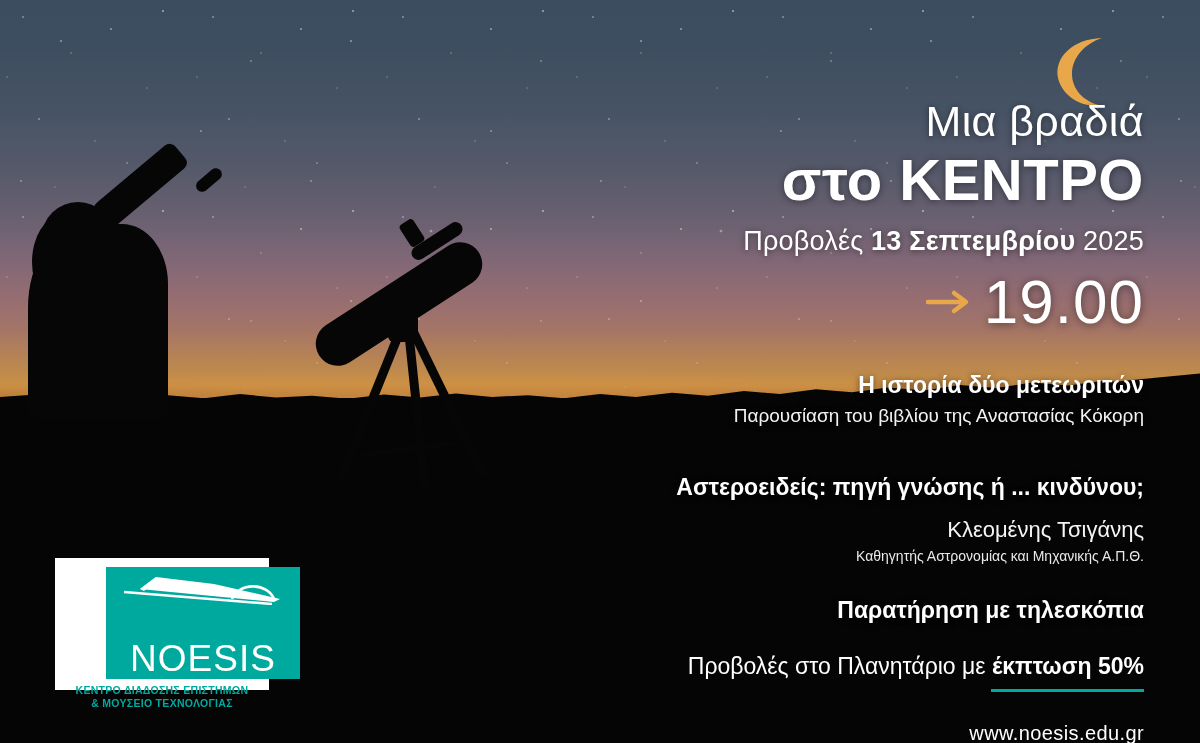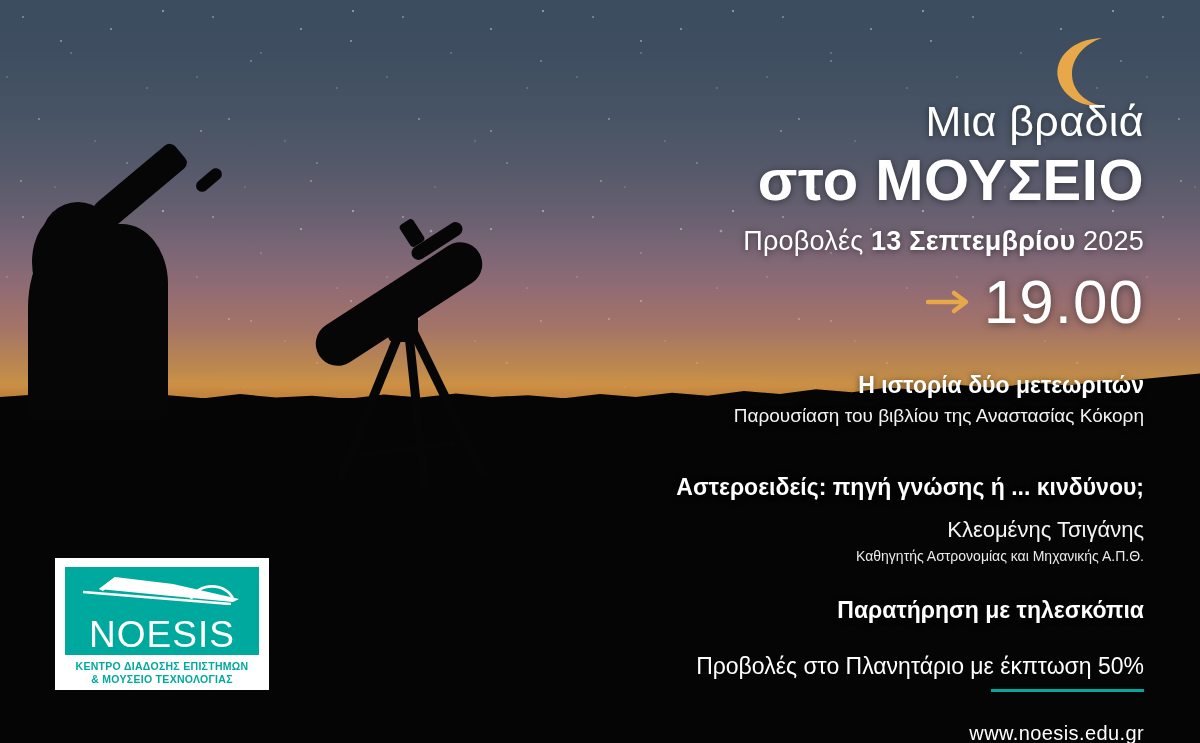--- a/index.html
+++ b/index.html
@@ -351,21 +351,21 @@
   }
   .blk.second { margin-top: 38px; }
   .blk.third  { margin-top: 44px; }
   .blk.fourth { margin-top: 30px; }
 
   .b-promo {
     font-size: 23px;
     font-weight: 400;
     line-height: 1.3;
   }
-  .b-promo b { font-weight: 400; }
+  .b-promo b { font-weight: 700; }
   .promo-underline {
     display: block;
     margin-left: auto;
     margin-top: 7px;
     width: 153px;
     height: 3px;
     background: #00a99d;
   }
   .t-url {
     font-size: 20px;
@@ -382,23 +382,24 @@
     top: 558px;
     width: 214px;
     height: 132px;
     background: #ffffff;
     box-sizing: border-box;
     padding: 9px 10px 7px 10px;
   }
   .logo-teal {
     position: relative;
     width: 100%;
-    height: 88px;
+    height: 112px;
     background: #00a99d;
     overflow: hidden;
+    margin-left: 41px;
   }
   .logo-mark {
     position: absolute;
     left: 16px;
     top: 8px;
     width: 162px;
     height: 30px;
   }
   .logo-word {
     position: absolute;
@@ -458,21 +459,21 @@
 
   <div class="moon">
     <svg width="74" height="74" viewBox="0 0 74 74" aria-hidden="true">
       <path d="M56 4 C38 10 26 24 26 40 C26 55 37 67 53 71 C36 74 16 62 12 44 C8 24 26 5 56 4 Z" fill="#e8a84a"></path>
     </svg>
   </div>
 
   <div class="textcol">
 
     <div class="t-line1">Μια βραδιά</div>
-    <div class="t-line2">στο ΜΟΥΣΕΙΟ</div>
+    <div class="t-line2">στο ΚΕΝΤΡΟ</div>
 
     <div class="t-date">
       <span>Προβολές </span><b>13 Σεπτεμβρίου</b><span> 2025</span>
     </div>
 
     <div class="t-timerow">
       <span class="t-arrow">
         <svg width="46" height="30" viewBox="0 0 46 30" aria-hidden="true">
           <path d="M2 15 H36" stroke="#e8a84a" stroke-width="4.5" stroke-linecap="round" fill="none"></path>
           <path d="M28 6 L40 15 L28 24" stroke="#e8a84a" stroke-width="4.5" stroke-linecap="round" stroke-linejoin="round" fill="none"></path>

